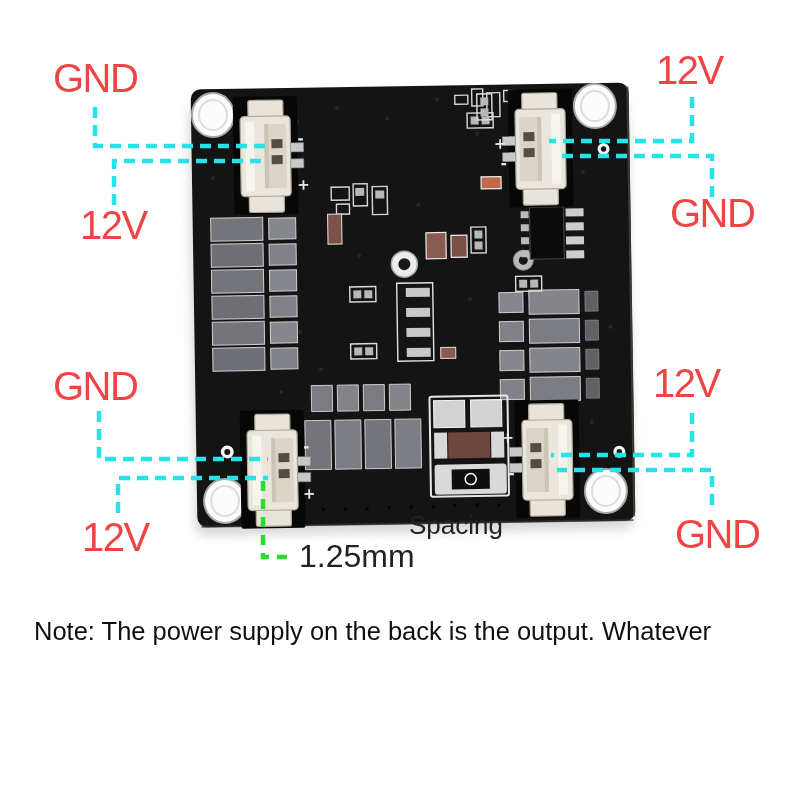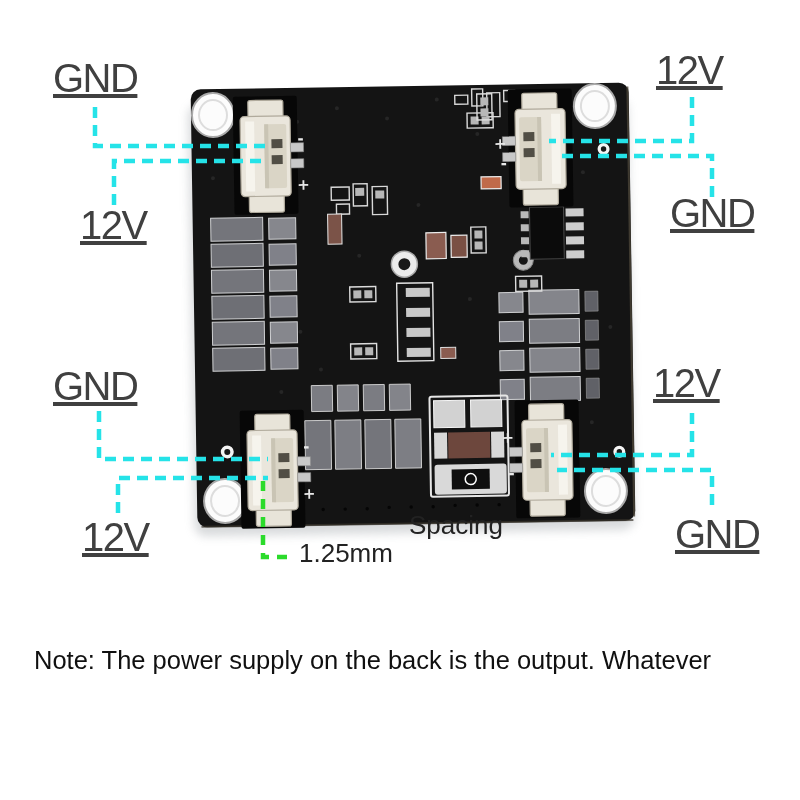--- a/index.html
+++ b/index.html
@@ -1,22 +1,22 @@
 <!DOCTYPE html>
 <html><head>
 <meta charset="utf-8">
 <style>
   html,body{margin:0;padding:0;background:#ffffff;}
   .stage{position:relative;width:800px;height:800px;background:#ffffff;overflow:hidden;
          font-family:"Liberation Sans",sans-serif;}
   svg.board-art{position:absolute;left:0;top:0;}
-  .lbl{position:absolute;font-size:40px;letter-spacing:-1.5px;color:#404040;line-height:1;white-space:nowrap;text-decoration:underline;}
-  .spacing-value{position:absolute;left:299px;top:540px;font-size:26px;color:#222;line-height:1;}
+  .lbl{position:absolute;font-size:40px;letter-spacing:-1.5px;color:#ef4444;line-height:1;white-space:nowrap;}
+  .spacing-value{position:absolute;left:299px;top:540px;font-size:32px;color:#222;line-height:1;}
   .spacing-word{position:absolute;left:409px;top:512px;font-size:26px;color:#222;line-height:1;}
-  .note{position:absolute;left:34px;top:644px;width:760px;font-size:25.5px;line-height:33px;color:#101010;}
+  .note{position:absolute;left:34px;top:615px;width:760px;font-size:25.5px;line-height:33px;color:#101010;}
   .ss{font-family:"DejaVu Sans",sans-serif;font-size:15px;font-weight:bold;fill:#e8e8e8;}
 </style>
 </head>
 <body>
 
 <div class="stage">
 
   <svg class="board-art" width="800" height="800" viewBox="0 0 800 800">
     <defs>
       <filter id="blur5" x="-20%" y="-20%" width="140%" height="140%">

